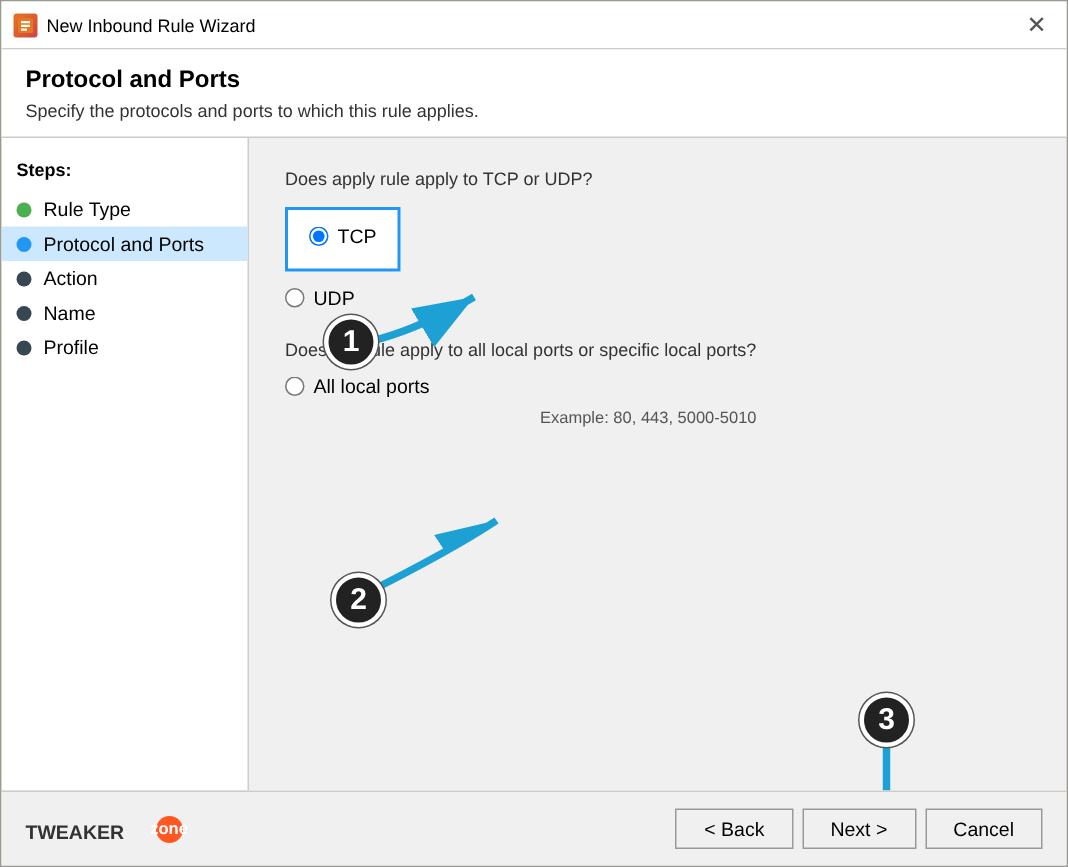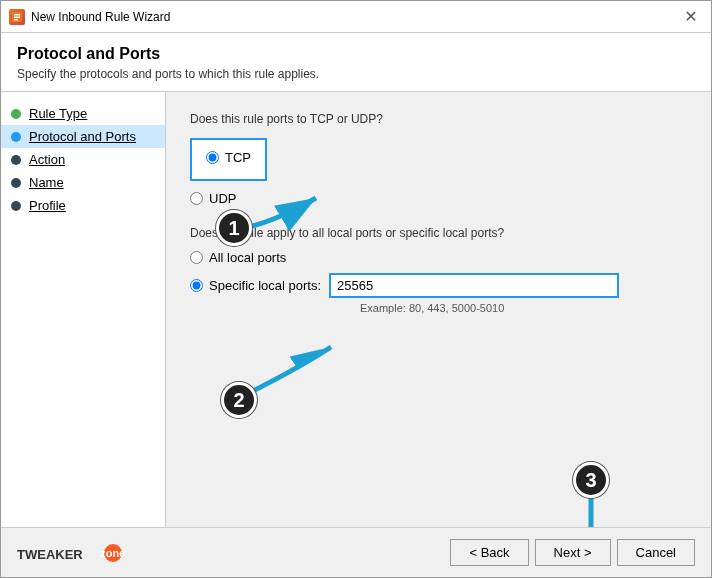--- a/index.html
+++ b/index.html
@@ -101,21 +101,20 @@
       padding: 4px 10px 8px 10px;
       font-size: 12px;
     }
 
     .sidebar-item {
       display: flex;
       align-items: center;
       padding: 4px 10px;
       cursor: pointer;
       font-size: 13px;
-      text-decoration: underline;
     }
 
     .sidebar-item.active {
       background: #cce8ff;
     }
 
     .sidebar-dot {
       width: 10px;
       height: 10px;
       border-radius: 50%;
@@ -302,20 +301,21 @@
   </div>
 
   <div class="page-header">
     <div class="page-title">Protocol and Ports</div>
     <div class="page-subtitle">Specify the protocols and ports to which this rule applies.</div>
   </div>
 
   <div class="main-content">
 
     <div class="sidebar">
+      <div class="sidebar-title">Steps:</div>
 
       <div class="sidebar-item">
         <div class="sidebar-dot dot-green"></div>
         <span>Rule Type</span>
       </div>
 
       <div class="sidebar-item active">
         <div class="sidebar-dot dot-blue"></div>
         <span>Protocol and Ports</span>
       </div>
@@ -332,21 +332,21 @@
 
       <div class="sidebar-item">
         <div class="sidebar-dot dot-dark"></div>
         <span>Profile</span>
       </div>
     </div>
 
     <div class="right-panel">
 
       
-      <div class="section-label">Does this rule ports to TCP or UDP?</div>
+      <div class="section-label">Does apply rule apply to TCP or UDP?</div>
 
       <div class="protocol-box">
         <div class="radio-option">
           <input type="radio" name="protocol" id="tcp" checked="" style="">
           <label for="tcp">TCP</label>
         </div>
       </div>
       <div style="margin-top:4px;">
         <div class="radio-option">
           <input type="radio" name="protocol" id="udp" style="">
@@ -356,25 +356,20 @@
 
       
       <div class="ports-section">
         <div class="ports-label">Does this rule apply to all local ports or specific local ports?</div>
 
         <div class="port-option">
           <input type="radio" name="ports" id="allports" style="">
           <label for="allports">All local ports</label>
         </div>
 
-        <div class="port-input-row">
-          <input type="radio" name="ports" id="specificports" checked="" style="margin-right: 6px;">
-          <label for="specificports" class="port-input-label">Specific local ports:</label>
-          <input type="text" class="port-input" value="25565" style="">
-        </div>
         <div class="port-example">Example: 80, 443, 5000-5010</div>
       </div>
 
       
       <div style="position:absolute; top:88px; left:50px; pointer-events:none;">
         <svg width="110" height="60">
           <defs>
             <marker id="arrowhead1" markerWidth="8" markerHeight="6" refX="8" refY="3" orient="auto">
               <polygon points="0 0, 8 3, 0 6" fill="#1da1d4"></polygon>
             </marker>

